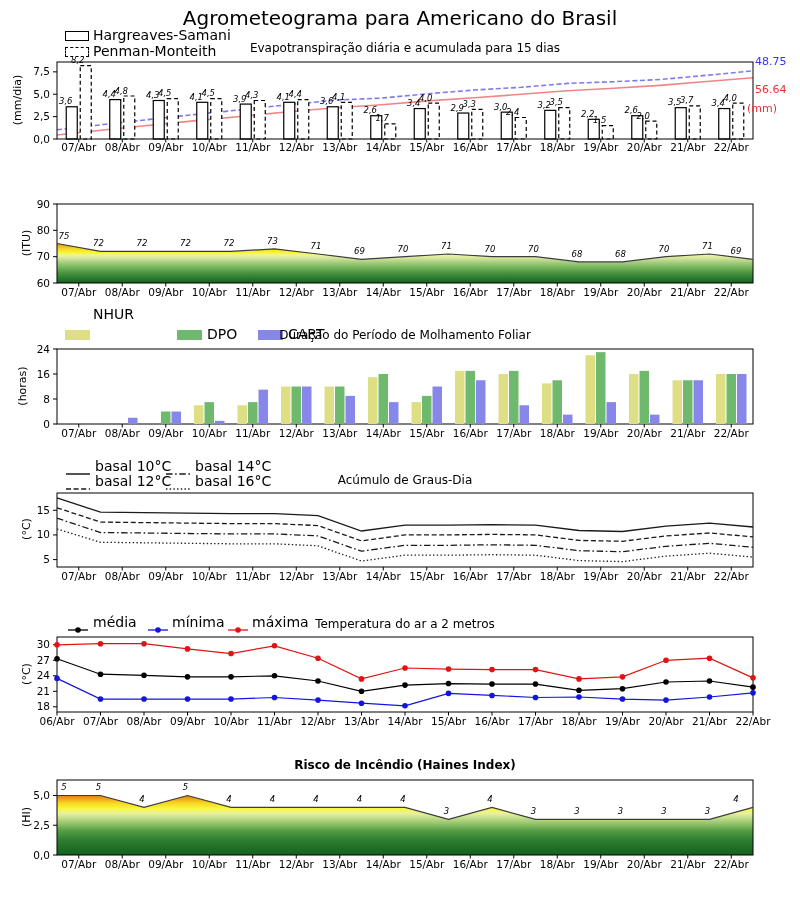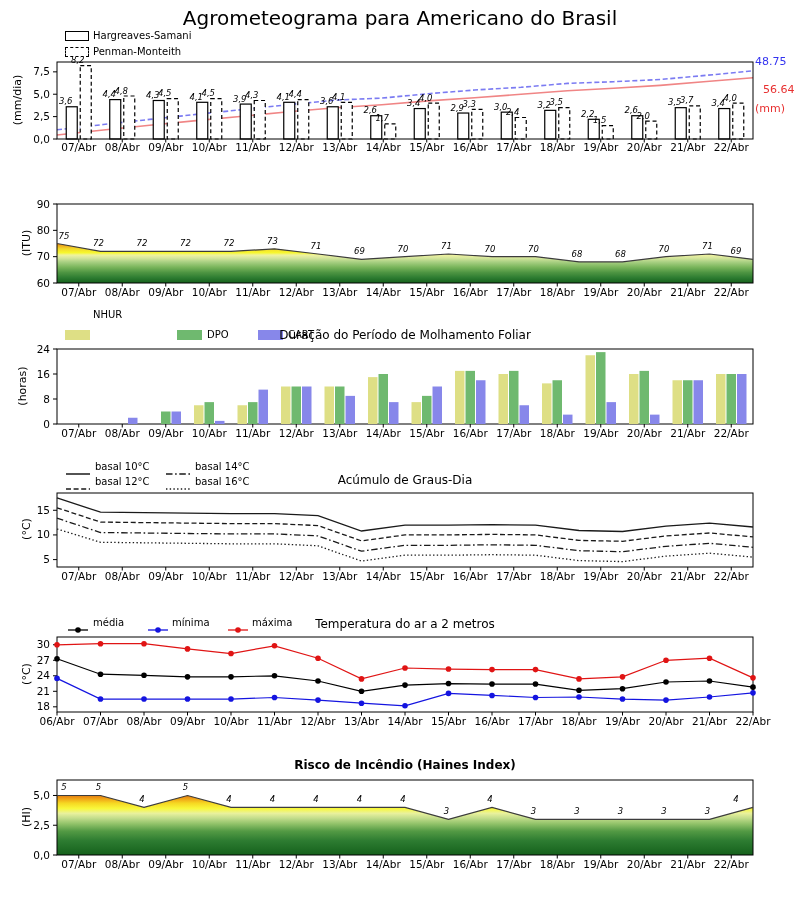--- a/index.html
+++ b/index.html
@@ -2,27 +2,27 @@
 <html><head>
 <meta charset="utf-8">
 <style>
   html,body{margin:0;padding:0;background:#fff;font-family:"DejaVu Sans","Liberation Sans",sans-serif;color:#000;}
   #page{position:relative;width:800px;height:900px;background:#fff;overflow:hidden;}
   #plot-canvas{position:absolute;left:0;top:0;}
   .abs{position:absolute;}
   .main-title{font-size:20px;transform:translateX(-50%);white-space:nowrap;}
   .sub-title{font-size:12px;transform:translateX(-50%);white-space:nowrap;}
   .ylab{font-size:11px;transform:translate(-50%,-50%) rotate(-90deg);white-space:nowrap;}
-  .legtext{font-size:10px;white-space:nowrap;line-height:13px;}
+  .legtext{font-size:14px;white-space:nowrap;line-height:13px;}
   .box-swatch{width:24px;height:10px;background:#fff;border:1.4px solid #000;box-sizing:border-box;}
   .box-swatch.dashed{border-style:dashed;}
   .color-swatch{width:25px;height:10px;}
   .tot{font-size:11px;white-space:nowrap;}
   .tot-blue{color:#3333f0;}
-  .tot-red{color:#e83030;margin-left:8px;}
+  .tot-red{color:#e83030;}
 </style>
 </head>
 <body>
 
 <div id="page">
 
   <svg id="plot-canvas" width="800" height="900">
       <defs>
         <linearGradient id="grad-itu" gradientUnits="userSpaceOnUse" x1="0" y1="283" x2="0" y2="204">
           <stop offset="0" stop-color="#15611c"></stop>
@@ -521,20 +521,21 @@
   <div class="abs main-title" style="left:400px;top:6px;">Agrometeograma para Americano do Brasil</div>
 
   <div class="abs" style="left:65px;top:31px;">
       <div class="box-swatch"></div>
     </div>
   <div class="abs legtext" style="left:93px;top:29px;">Hargreaves-Samani</div>
   <div class="abs" style="left:65px;top:47px;">
       <div class="box-swatch dashed"></div>
     </div>
   <div class="abs legtext" style="left:93px;top:45px;">Penman-Monteith</div>
+  <div class="abs sub-title" style="left:405px;top:41px;">Evapotranspiração diária e acumulada para 15 dias</div>
   <div class="abs tot tot-blue" style="left:755px;top:55px;">48.75</div>
   <div class="abs tot tot-red" style="left:755px;top:83px;">56.64</div>
   <div class="abs tot tot-red" style="left:747px;top:102px;">(mm)</div>
   <div class="abs ylab" style="left:17px;top:100px;">(mm/dia)</div>
 
   <div class="abs ylab" style="left:26px;top:243px;">(ITU)</div>
 
   <div class="abs" style="left:65px;top:330px;">
       <div class="color-swatch" style="background:#dedf85;"></div>
     </div>

